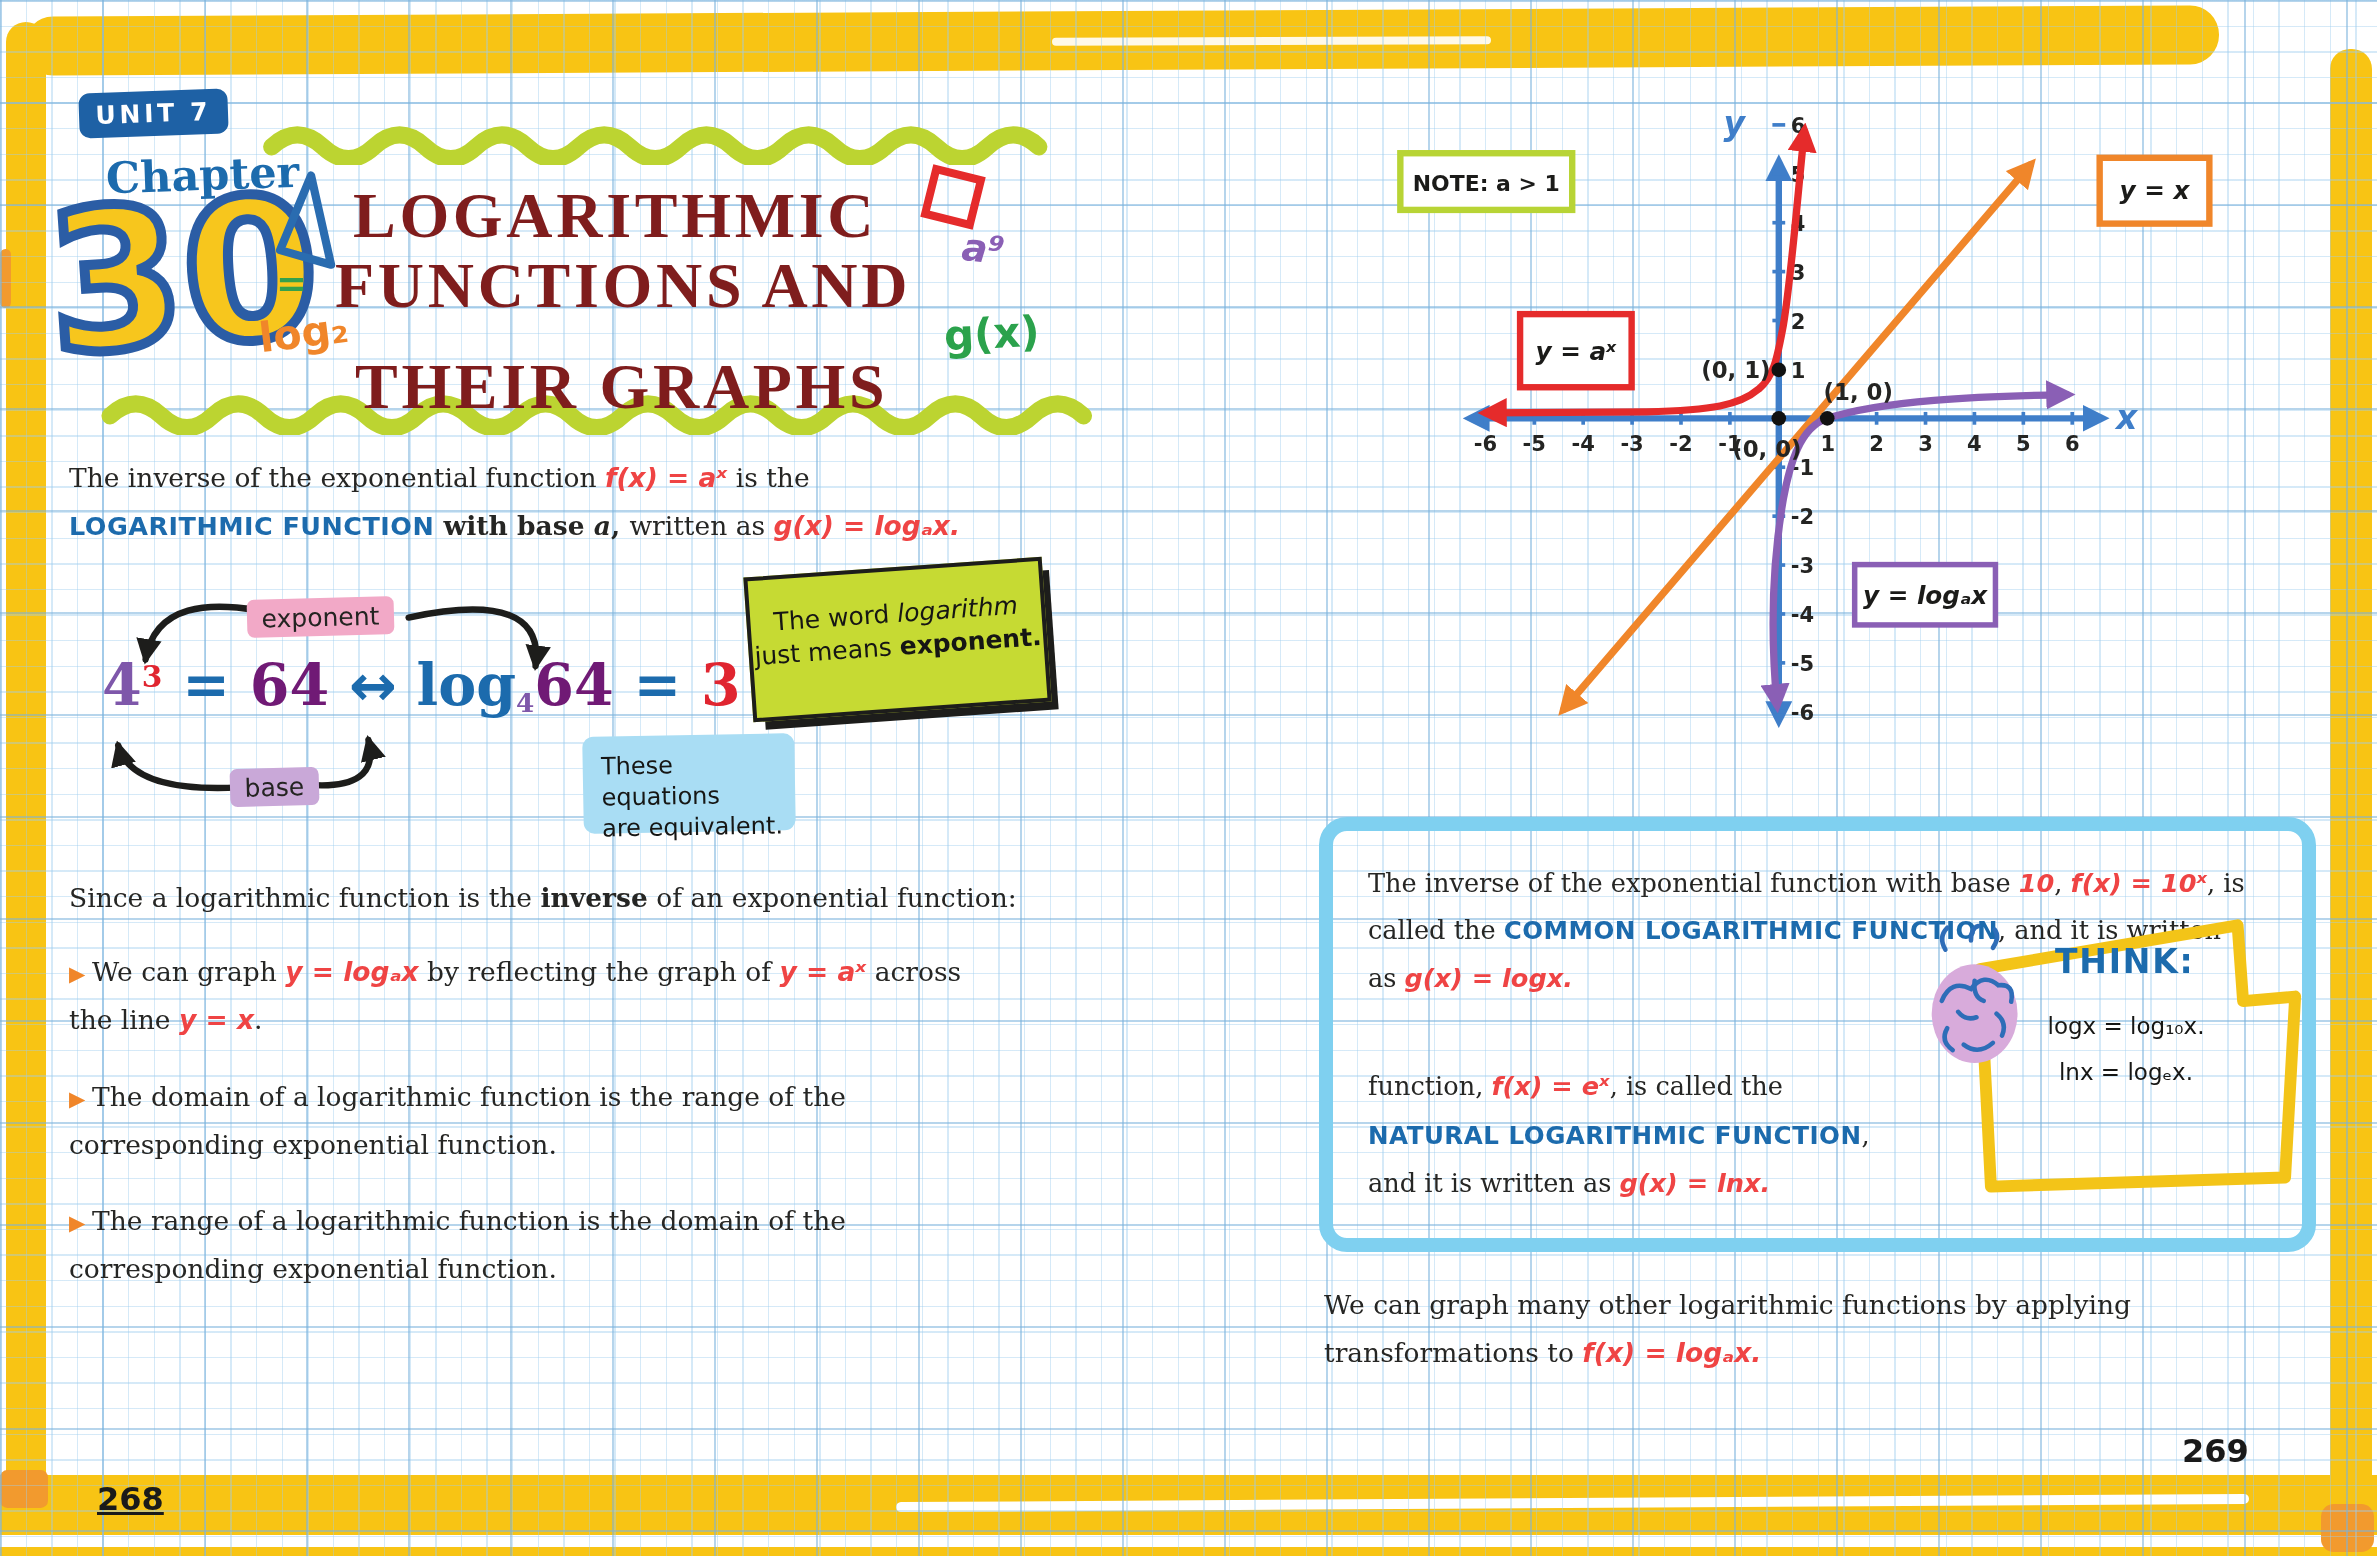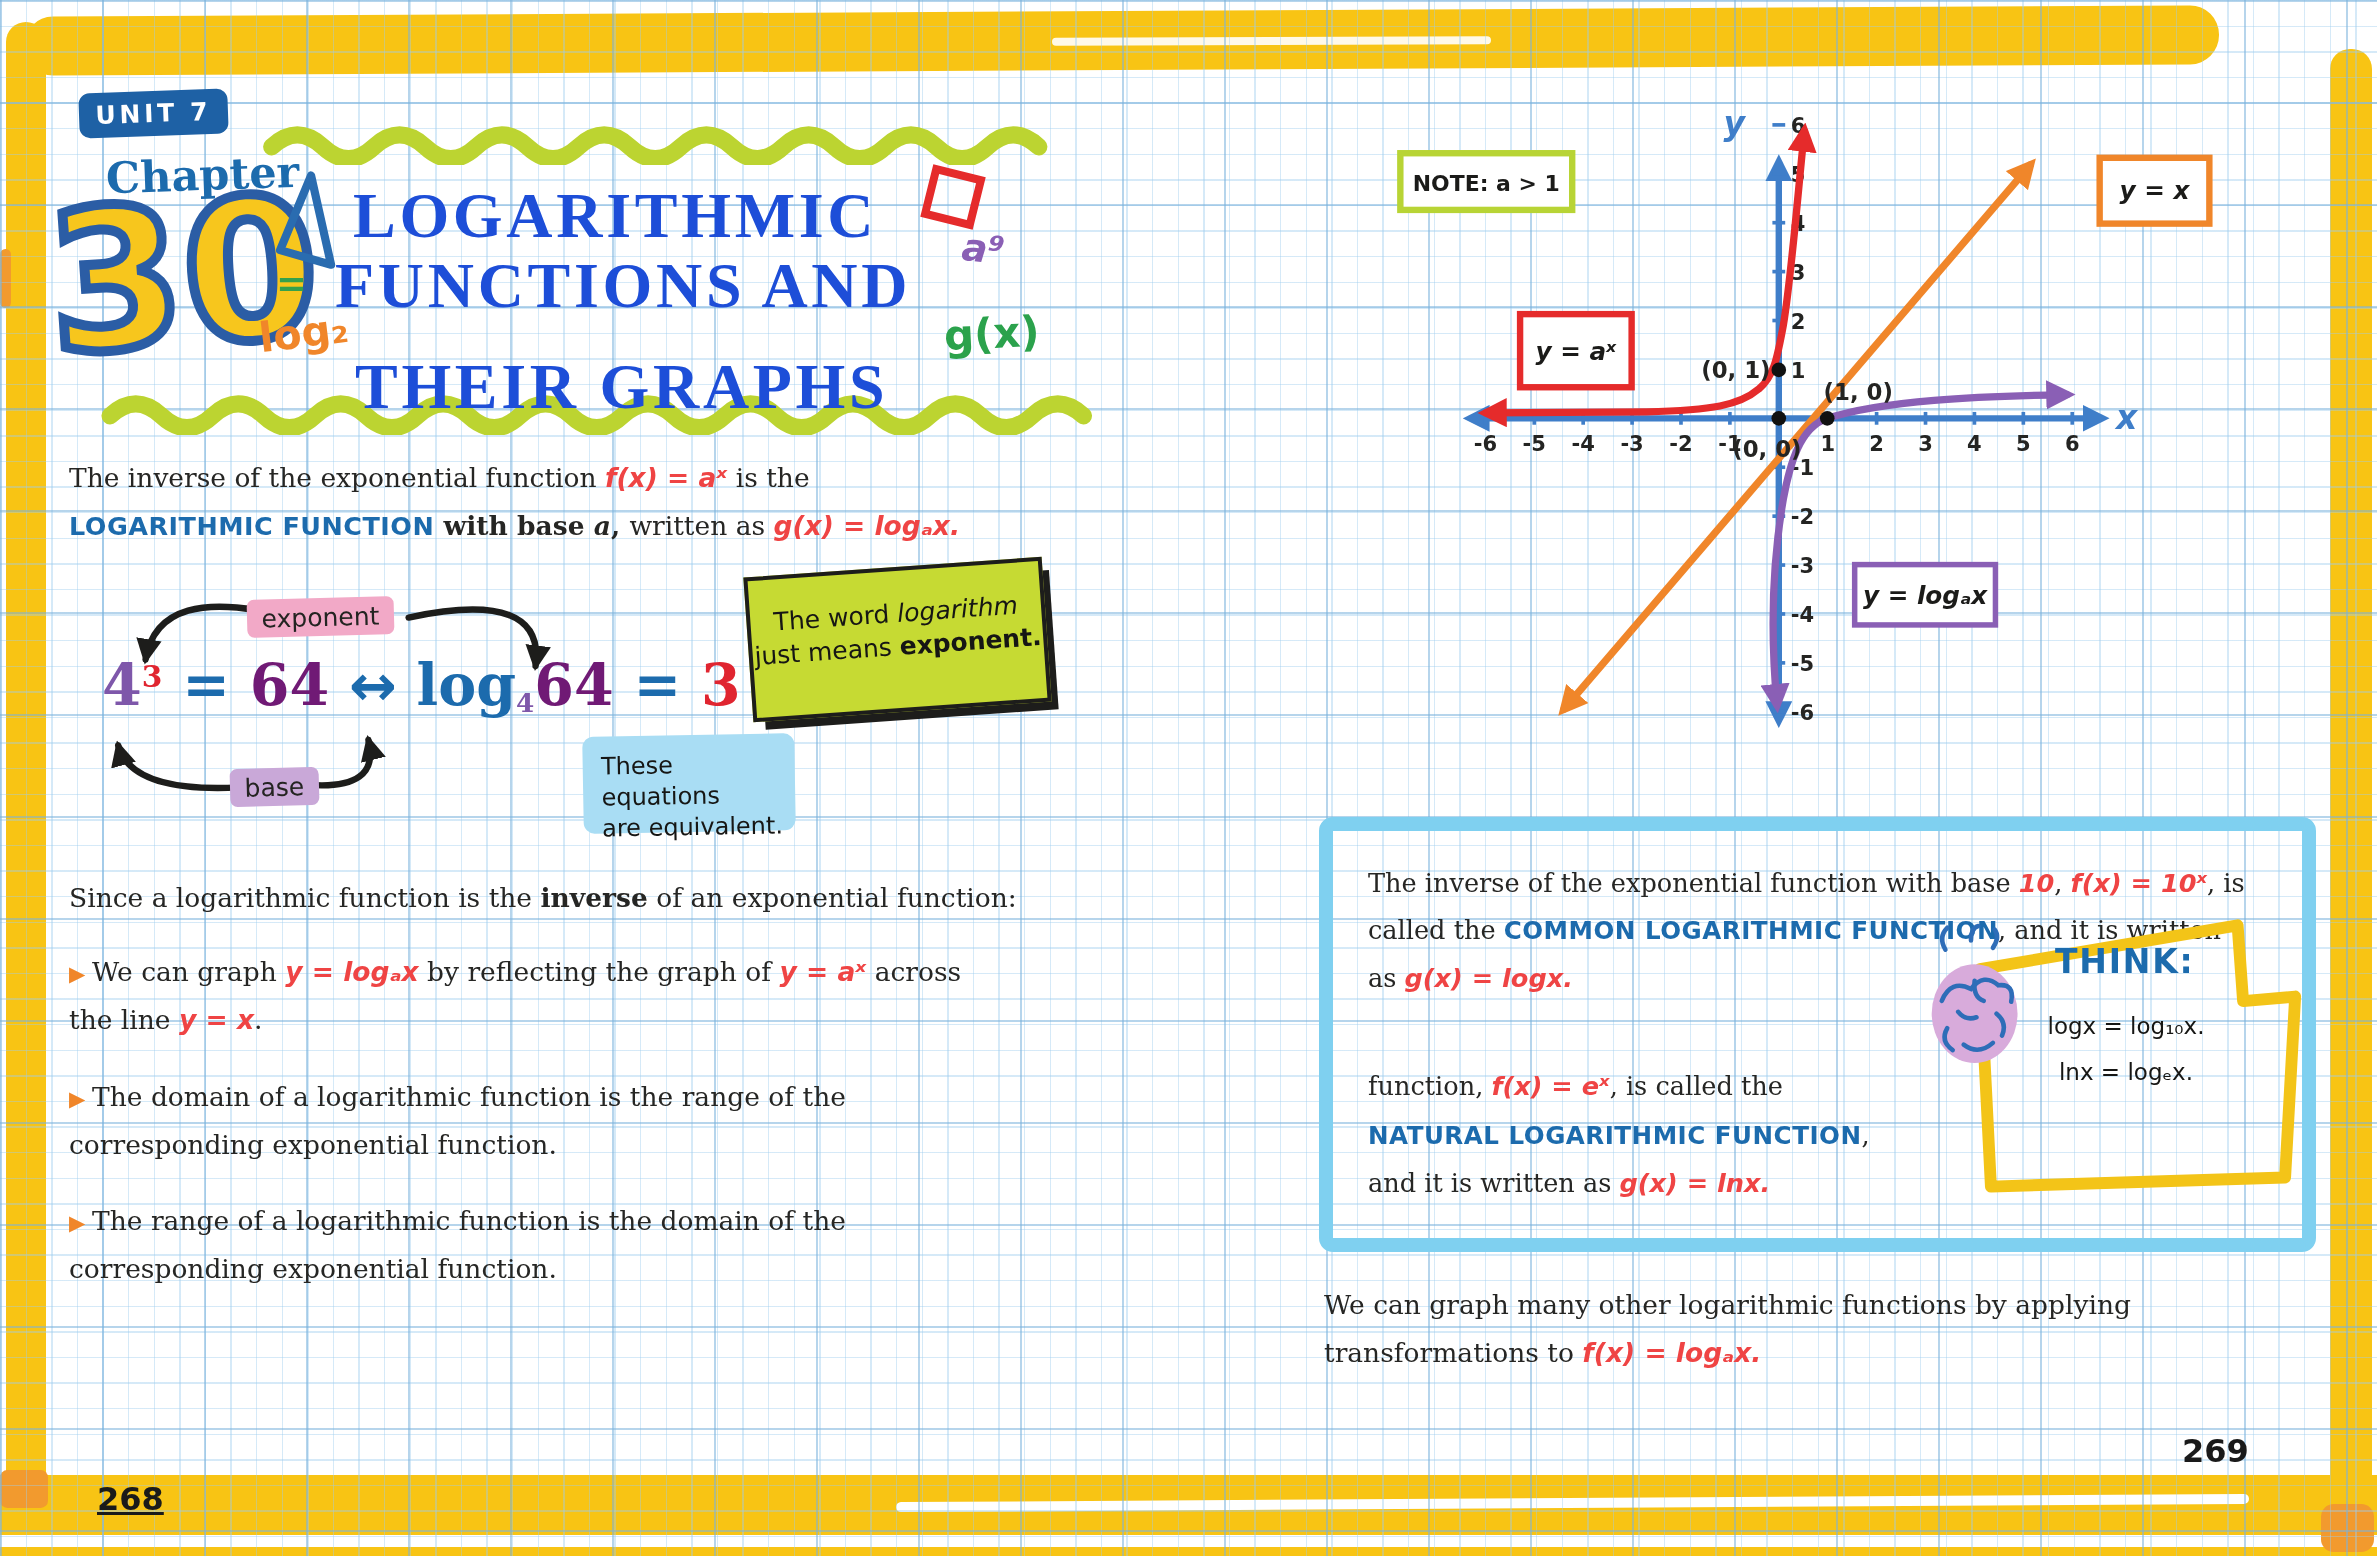--- a/index.html
+++ b/index.html
@@ -48,21 +48,21 @@
   .deco-log2{position:absolute;left:259px;top:309px;color:#f0862a;font-family:"DejaVu Sans",sans-serif;
     font-weight:700;font-size:41px;transform:rotate(-7deg);}
   .deco-a9{position:absolute;left:962px;top:227px;color:#8a5fb5;font-family:"DejaVu Sans",sans-serif;
     font-weight:700;font-size:38px;font-style:italic;transform:rotate(6deg);}
   .deco-gx{position:absolute;left:944px;top:309px;color:#2ba24c;font-family:"DejaVu Sans",sans-serif;
     font-weight:700;font-size:42px;transform:rotate(-3deg);}
   .deco-square{position:absolute;left:926px;top:170px;width:38px;height:38px;border:8.2px solid #e52b2b;
     transform:rotate(14deg);}
   .deco-tri{position:absolute;left:271px;top:166px;}
   .squig{position:absolute;}
-  .title-line{position:absolute;font-family:"Liberation Serif",serif;font-weight:700;color:#1d4ed8;
+  .title-line{position:absolute;font-family:"Liberation Serif",serif;font-weight:700;color:#7f1d1d;
     font-size:64px;letter-spacing:3.7px;white-space:nowrap;}
   
   .equation{position:absolute;left:102px;top:651px;font-family:"DejaVu Serif",serif;font-weight:700;
     font-size:57px;white-space:nowrap;}
   .tag{position:absolute;font-family:"DejaVu Sans",sans-serif;font-size:25px;color:#242422;
     padding:4.6px 14.6px;border-radius:7.3px;transform:rotate(-1.5deg);}
   .tag-exponent{left:247px;top:598px;background:#f2a9c7;}
   .tag-base{left:230px;top:768px;background:#c9a8d8;}
   
   .sticky-green{position:absolute;left:748px;top:567px;width:291px;height:137px;background:#c6da33;
@@ -70,21 +70,21 @@
     font-family:"DejaVu Sans",sans-serif;font-size:25px;text-align:center;color:#161614;}
   .sticky-green .in{margin-top:25.6px;line-height:33px;}
   .sticky-blue{position:absolute;left:583px;top:735px;width:212px;height:97px;background:#a9ddf4;
     border-radius:11px;transform:rotate(-1deg);font-family:"DejaVu Sans",sans-serif;font-size:24px;
     color:#161614;padding:14.6px 0 0 18.3px;box-sizing:border-box;line-height:31px;}
   
   .pagenum{position:absolute;font-family:"DejaVu Sans",sans-serif;font-weight:800;font-size:32px;color:#1a1a1a;}
   .pn-left{left:97px;top:1480px;text-decoration:underline;} .pn-right{left:2182px;top:1432px;}
   
   .bluebox{position:absolute;left:1319px;top:817px;width:997px;height:435px;border:14.6px solid #7fd0f0;
-    border-radius:14px;box-sizing:border-box;}
+    border-radius:28px;box-sizing:border-box;}
   .bb-line{position:absolute;white-space:nowrap;font-size:25.6px;color:#262624;font-family:"DejaVu Serif",serif;}
   .think{position:absolute;left:1916px;top:905px;width:402px;height:311px;}
   .think-title{position:absolute;left:139px;top:37px;font-family:"DejaVu Sans",sans-serif;font-weight:800;
     font-size:33px;letter-spacing:1.8px;color:#1c6bad;}
   .think-line{position:absolute;left:91px;width:238px;text-align:center;font-family:"DejaVu Sans",sans-serif;
     font-size:23px;color:#161614;}
   .tl1{top:108px;} .tl2{top:154px;}
   svg text{font-family:"DejaVu Sans",sans-serif;}
   .ticklab{font-size:23px;font-weight:700;fill:#242422;}
   .tlx{text-anchor:middle;} .tly{text-anchor:start;}

